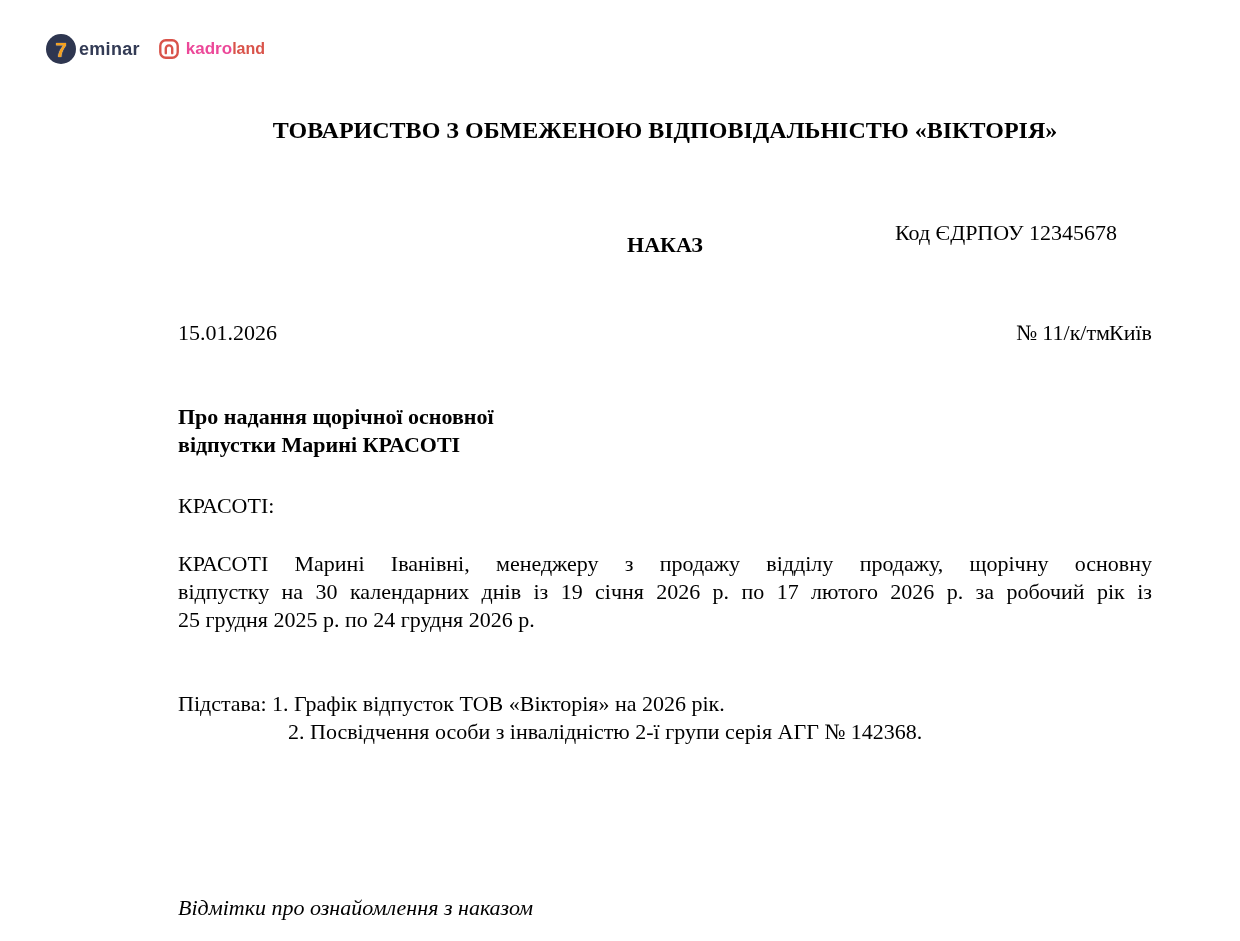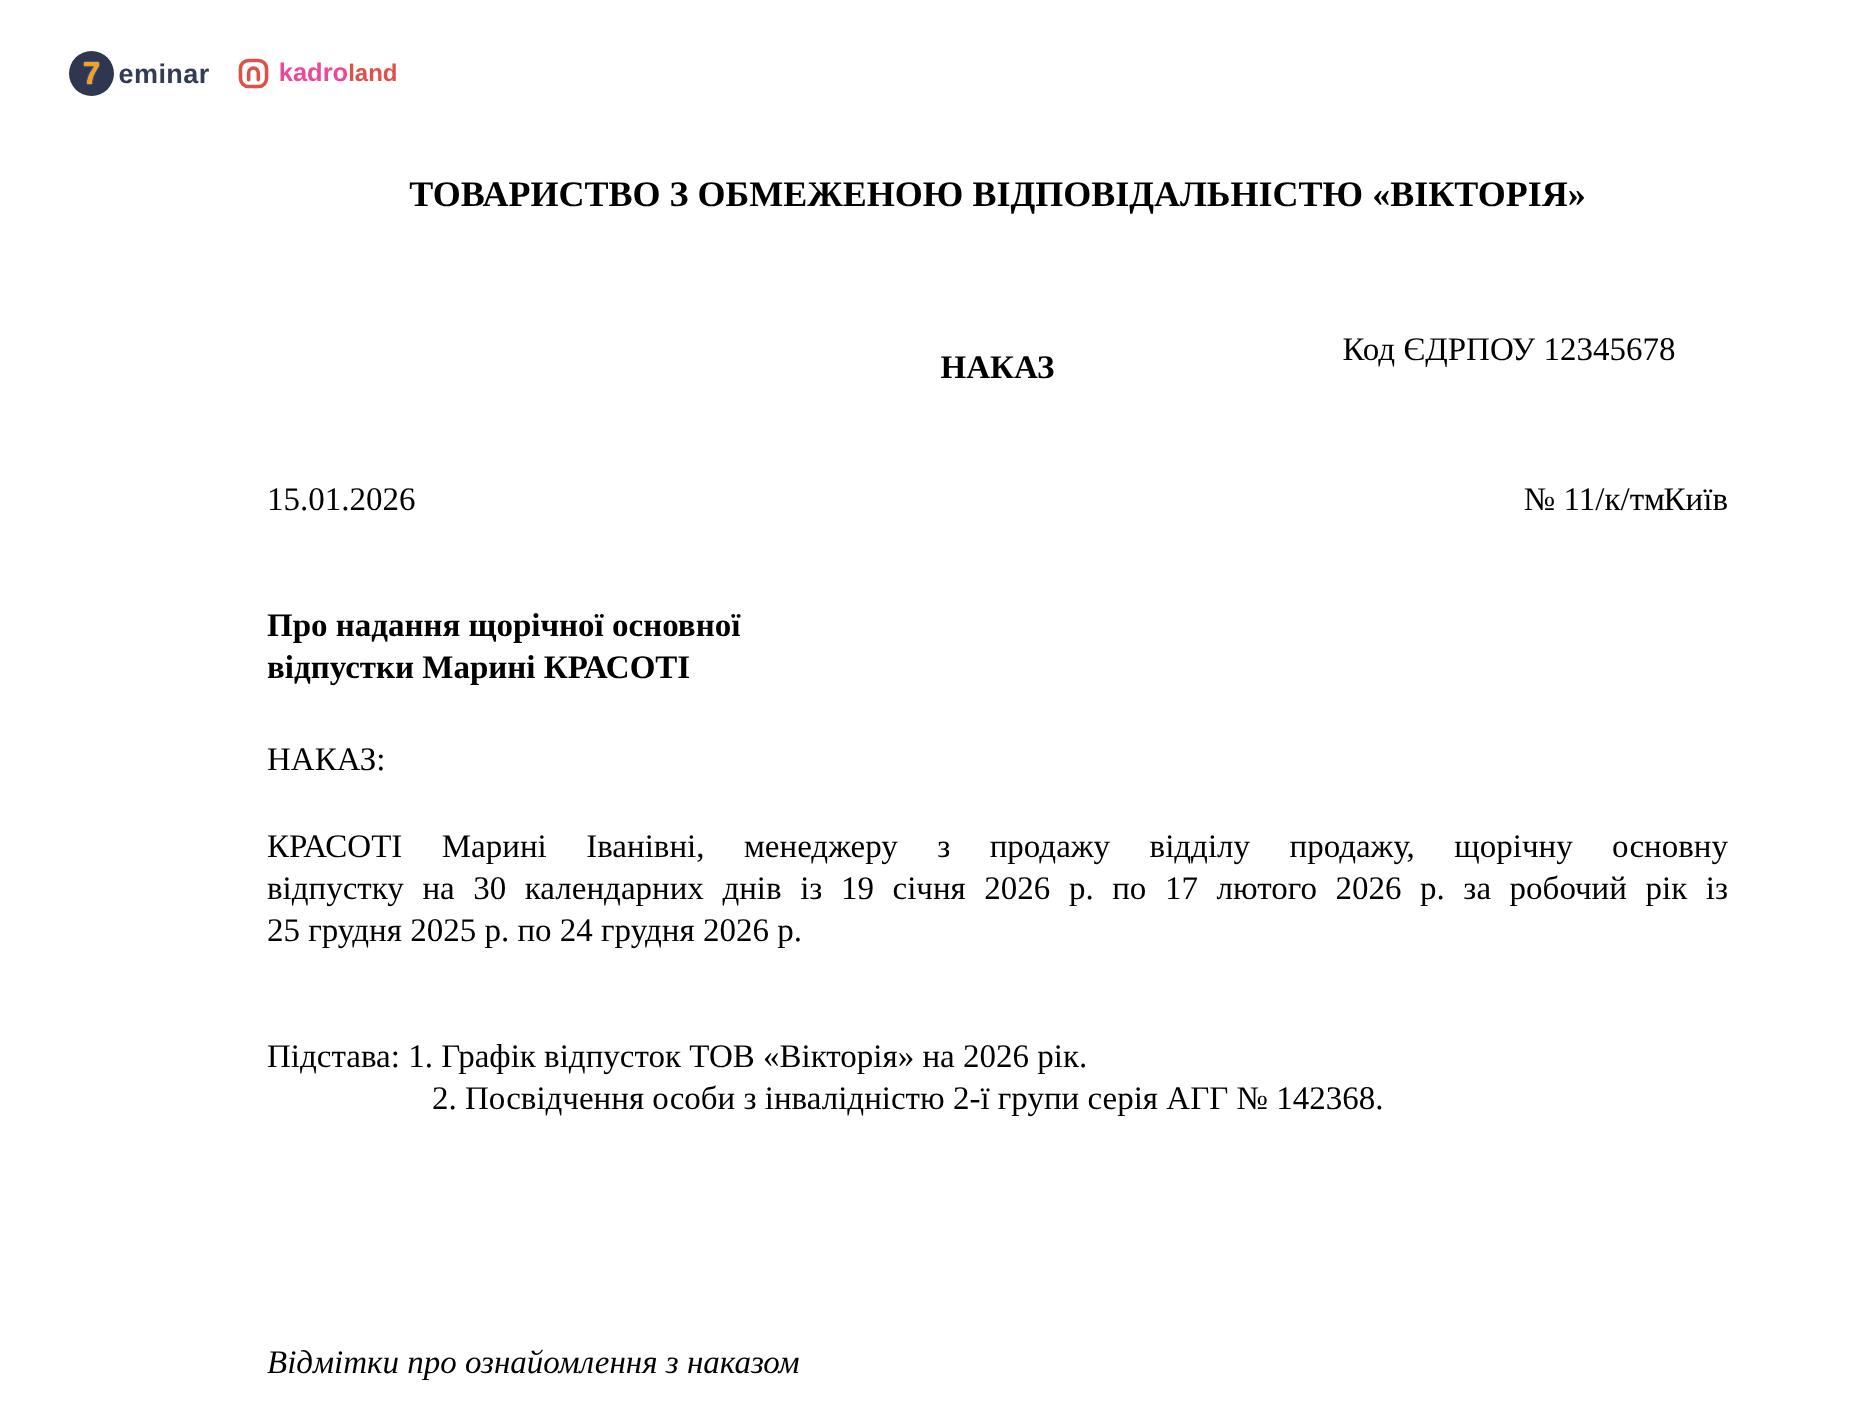--- a/index.html
+++ b/index.html
@@ -114,21 +114,21 @@
     <span class="meta-date">15.01.2026</span>
     <span class="meta-city">Київ</span>
     <span class="meta-number">№ 11/к/тм</span>
   </div>
 
   <div class="doc-block subject">
     <div>Про надання щорічної основної</div>
     <div>відпустки Марині КРАСОТІ</div>
   </div>
 
-  <div class="doc-block directive">НАКАЗ:</div>
+  <div class="doc-block directive">КРАСОТІ:</div>
 
   <div class="doc-block order-body">
     <div class="jline">КРАСОТІ Марині Іванівні, менеджеру з продажу відділу продажу, щорічну основну</div>
     <div class="jline">відпустку на 30 календарних днів із 19 січня 2026 р. по 17 лютого 2026 р. за робочий рік із</div>
     <div class="jline-last">25 грудня 2025 р. по 24 грудня 2026 р.</div>
   </div>
 
   <div class="doc-block basis">
     <div class="basis-line1">
       <span>Підстава:</span>

